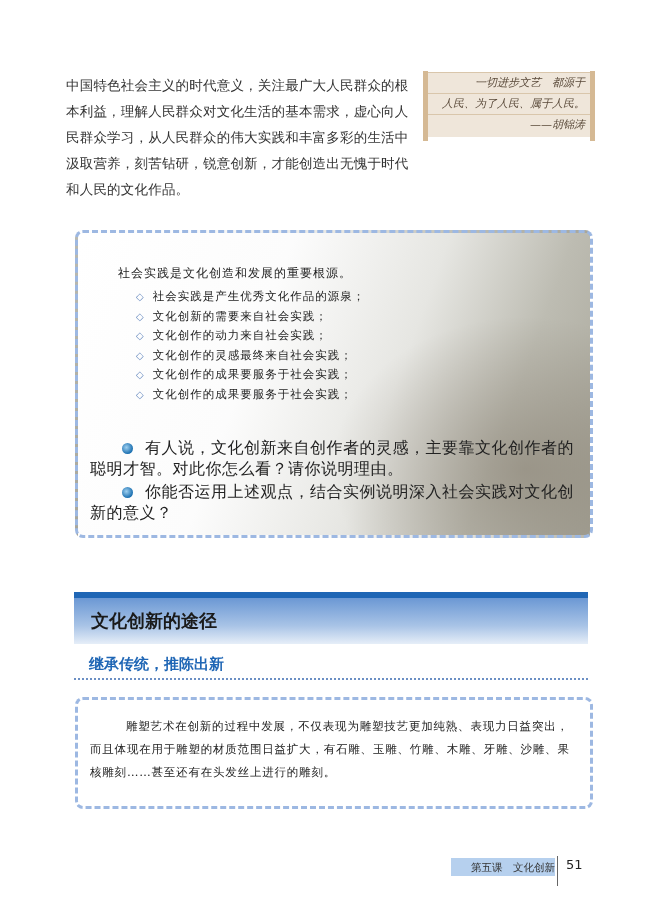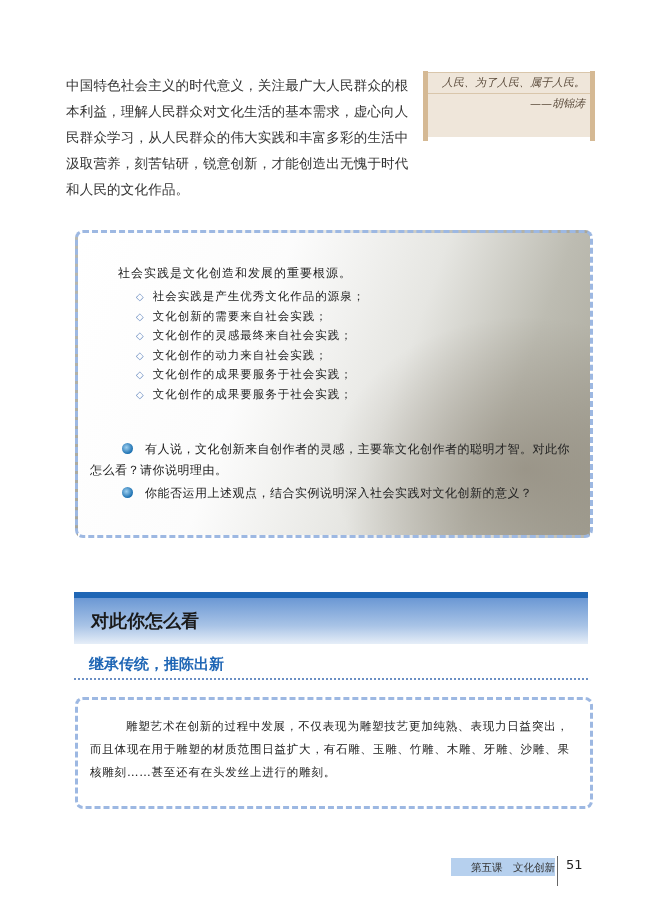--- a/index.html
+++ b/index.html
@@ -39,22 +39,22 @@
       position:absolute; left:40px; top:32px; font-size:12px; color:#222;
       font-family:"DejaVu Serif", serif; letter-spacing:1px;
     }
     .bullet-list { position:absolute; left:58px; top:54px; margin:0; padding:0; list-style:none; }
     .bullet-list li {
       font-size:11.5px; height:19.5px; line-height:19.5px; color:#222;
       font-family:Liberation Serif, serif; letter-spacing:1px;
     }
     .bullet-list li .dia { color:#6a8cc0; margin-right:8px; font-size:10px; }
     .question {
-      position:absolute; left:12px; width:488px; font-size:12px; line-height:21px; color:#222;
-      font-family:Liberation Sans, sans-serif; letter-spacing:0.5px;
+      position:absolute; left:12px; width:488px; font-size:16px; line-height:21px; color:#222;
+      font-family:Liberation Mono, monospace; letter-spacing:0.5px;
     }
     .question .qicon {
       display:inline-block; width:11px; height:11px; border-radius:50%;
       background:radial-gradient(circle at 40% 40%, #9fd0f0, #1a6fb0 70%);
       vertical-align:-1px; margin:0 12px 0 32px;
     }
     .section-header {
       position:absolute; left:74px; top:592px; width:514px; height:46px;
       border-top:6px solid #1f66b5;
       background:linear-gradient(180deg, #6b98d4 0%, #a8c3e6 60%, #e6eef8 100%);
@@ -85,41 +85,42 @@
     .page-number { position:absolute; left:566px; top:857px; font-size:13px; color:#222; }
   </style>
 </head>
 <body>
 
 <div class="intro">中国特色社会主义的时代意义，关注最广大人民群众的根本利益，理解人民群众对文化生活的基本需求，虚心向人民群众学习，从人民群众的伟大实践和丰富多彩的生活中汲取营养，刻苦钻研，锐意创新，才能创造出无愧于时代和人民的文化作品。</div>
 
 <div class="quote-box">
   <div class="post l"></div>
   <div class="post r"></div>
+  <div class="line">一切进步文艺　都源于</div>
   <div class="line">人民、为了人民、属于人民。</div>
   <div class="line">——胡锦涛</div>
 </div>
 
 <div class="practice-box">
   <div class="photo-fade"></div>
   <div class="practice-title">社会实践是文化创造和发展的重要根源。</div>
   <ul class="bullet-list">
     <li><span class="dia">◇</span><span>社会实践是产生优秀文化作品的源泉；</span></li>
     <li><span class="dia">◇</span><span>文化创新的需要来自社会实践；</span></li>
+    <li><span class="dia">◇</span><span>文化创作的动力来自社会实践；</span></li>
     <li><span class="dia">◇</span><span>文化创作的灵感最终来自社会实践；</span></li>
-    <li><span class="dia">◇</span><span>文化创作的动力来自社会实践；</span></li>
     <li><span class="dia">◇</span><span>文化创作的成果要服务于社会实践；</span></li>
     <li><span class="dia">◇</span><span>文化创作的成果要服务于社会实践；</span></li>
   </ul>
   <div class="question" style="top:206px;"><span class="qicon"></span><span>有人说，文化创新来自创作者的灵感，主要靠文化创作者的聪明才智。对此你怎么看？请你说明理由。</span></div>
   <div class="question" style="top:250px;"><span class="qicon"></span><span>你能否运用上述观点，结合实例说明深入社会实践对文化创新的意义？</span></div>
 </div>
 
 <div class="section-header">
-  <div class="title">对此你怎么看</div>
+  <div class="title">文化创新的途径</div>
 </div>
 
 <div class="subheading">继承传统，推陈出新</div>
 <div class="dotted-rule"></div>
 
 <div class="example-box">
   <div class="example-text">雕塑艺术在创新的过程中发展，不仅表现为雕塑技艺更加纯熟、表现力日益突出，而且体现在用于雕塑的材质范围日益扩大，有石雕、玉雕、竹雕、木雕、牙雕、沙雕、果核雕刻……甚至还有在头发丝上进行的雕刻。</div>
 </div>
 
 <div class="footer-label">第五课　文化创新</div>

